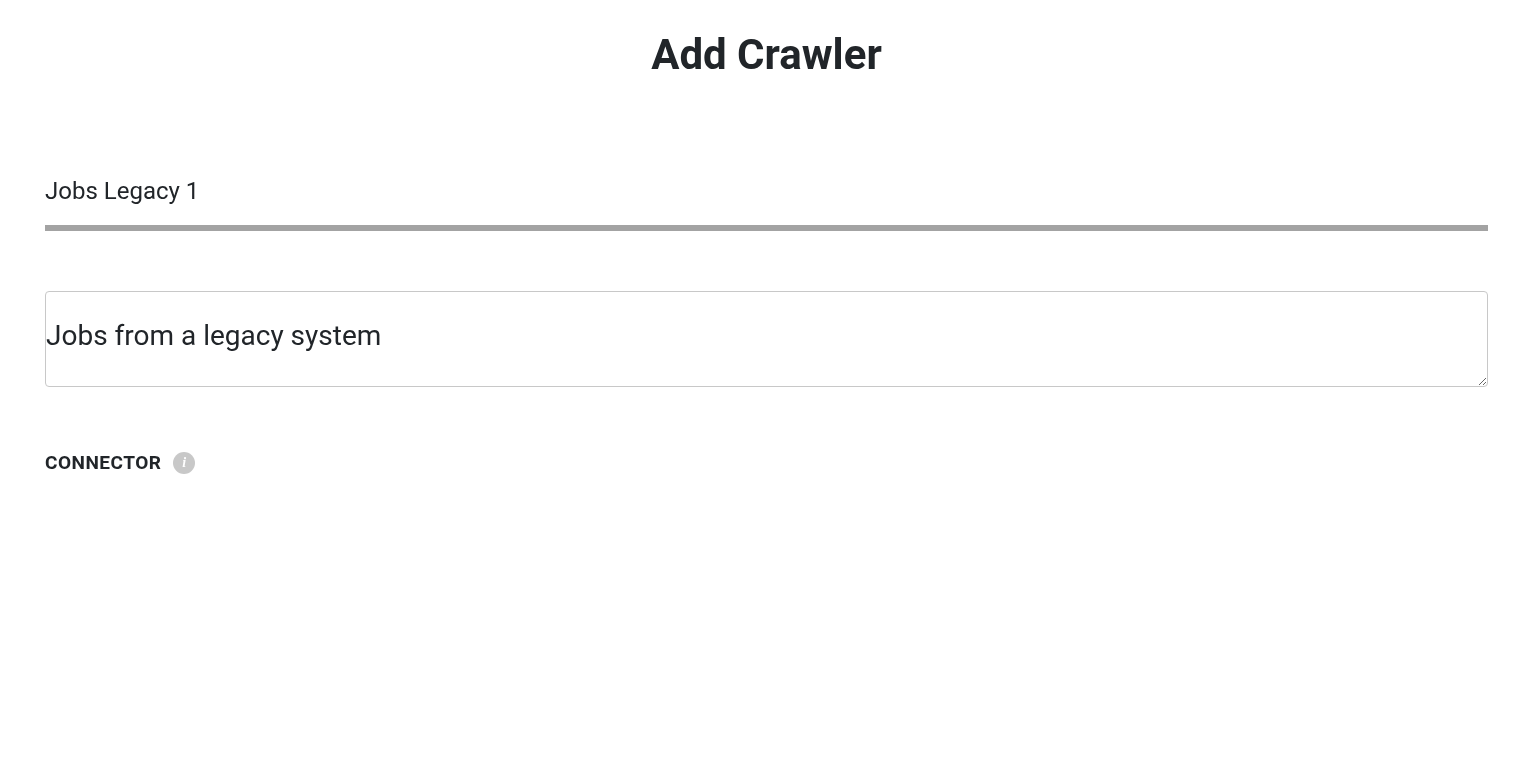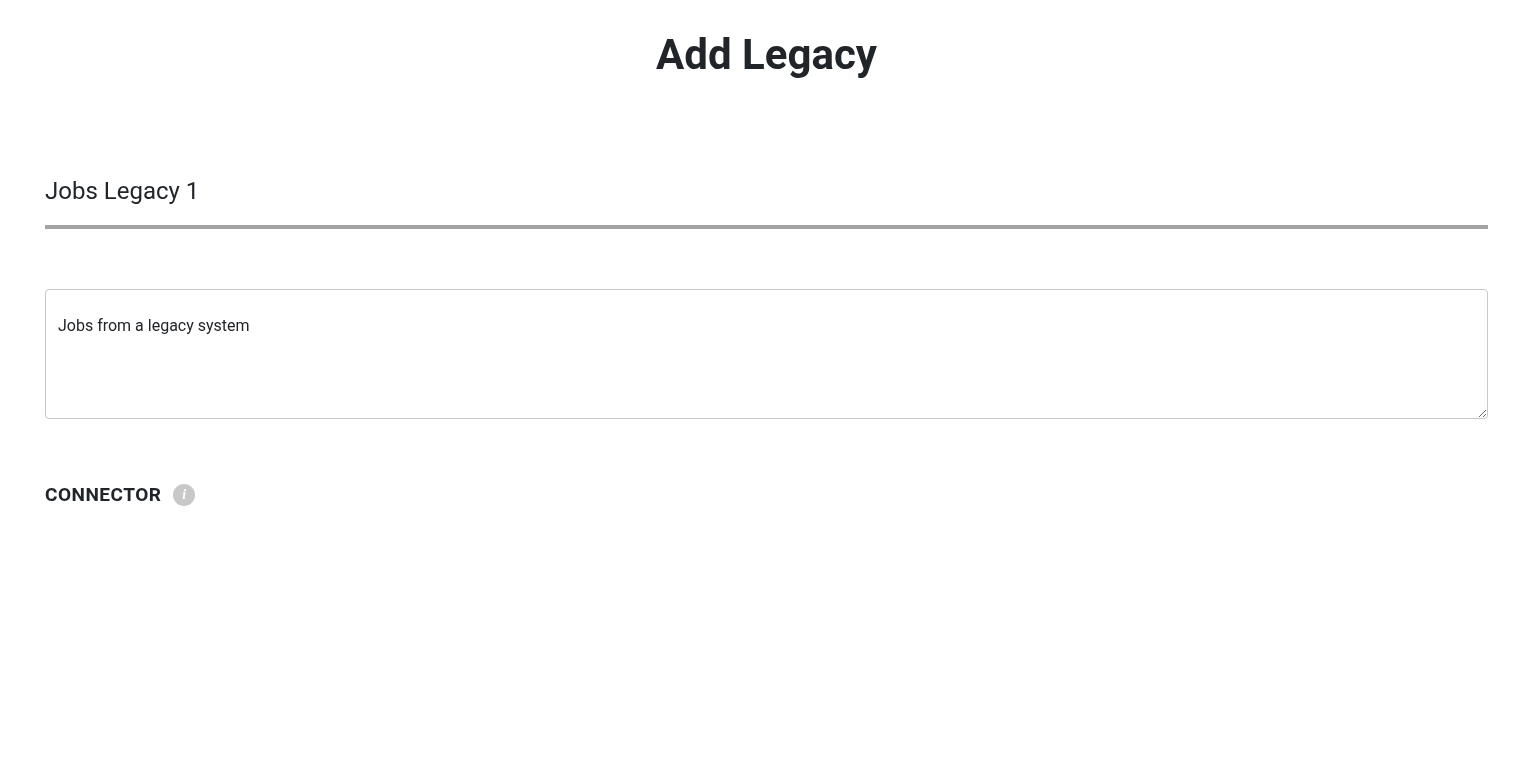--- a/index.html
+++ b/index.html
@@ -29,39 +29,39 @@
       letter-spacing: 0.5px;
       color: #212529;
       margin-bottom: 38px;
       display: flex;
       align-items: center;
       gap: 12px;
     }
     .text-input {
       width: 100%;
       border: none;
-      border-bottom: 4px solid #a3a3a3;
+      border-bottom: 6px solid #a3a3a3;
       font-size: 24px;
       font-family: inherit;
       padding: 8px 0 20px 0;
       outline: none;
       color: #212529;
       background: transparent;
     }
     .textarea-input {
       width: 100%;
       border: 1px solid #c8c8c8;
       border-radius: 4px;
-      font-size: 16px;
+      font-size: 28px;
       font-family: inherit;
-      padding: 26px 12px;
+      padding: 26px 0;
       outline: none;
       color: #212529;
       resize: vertical;
-      height: 130px;
+      height: 96px;
       line-height: 1.3;
     }
     .select-wrapper {
       position: relative;
       width: 100%;
       border-bottom: 1px solid #d6d6d6;
       cursor: pointer;
     }
     .select-value {
       font-size: 24px;
@@ -86,21 +86,21 @@
       font-weight: 700;
       font-style: italic;
       font-family: Georgia, serif;
       cursor: help;
       vertical-align: middle;
     }
   </style>
 </head>
 <body>
 
-<h1 class="page-title">Add Legacy</h1>
+<h1 class="page-title">Add Crawler</h1>
 
 <div class="field-group">
   <input type="text" class="text-input" value="Jobs Legacy 1" style="">
 </div>
 
 <div class="field-group">
   <textarea class="textarea-input" style="">Jobs from a legacy system</textarea>
 </div>
 
 <div class="field-group">

